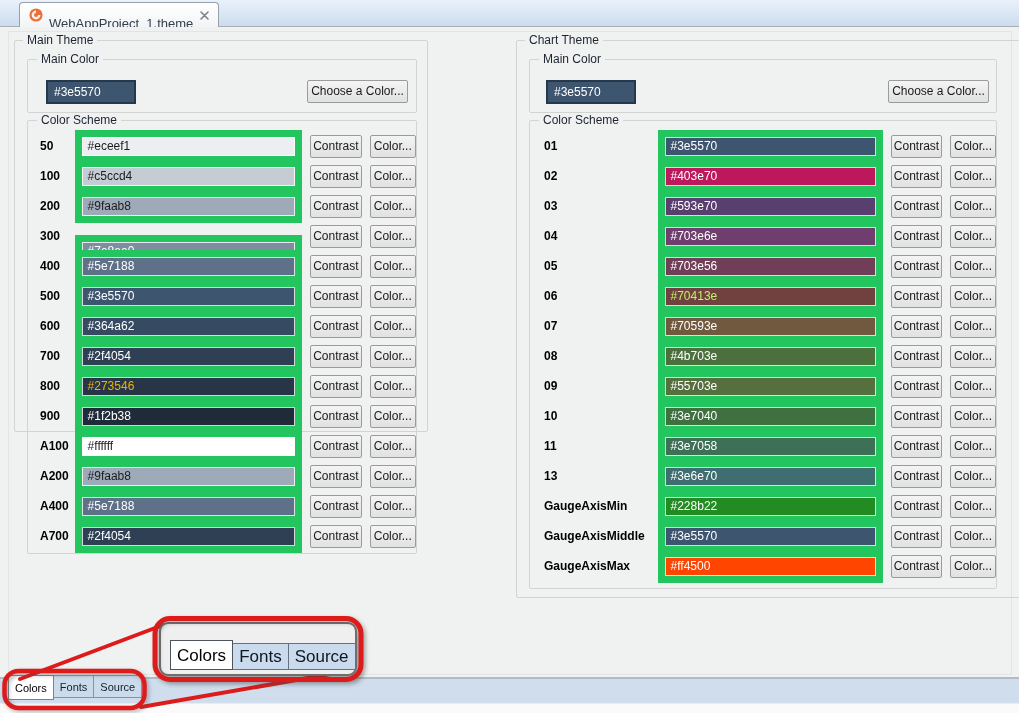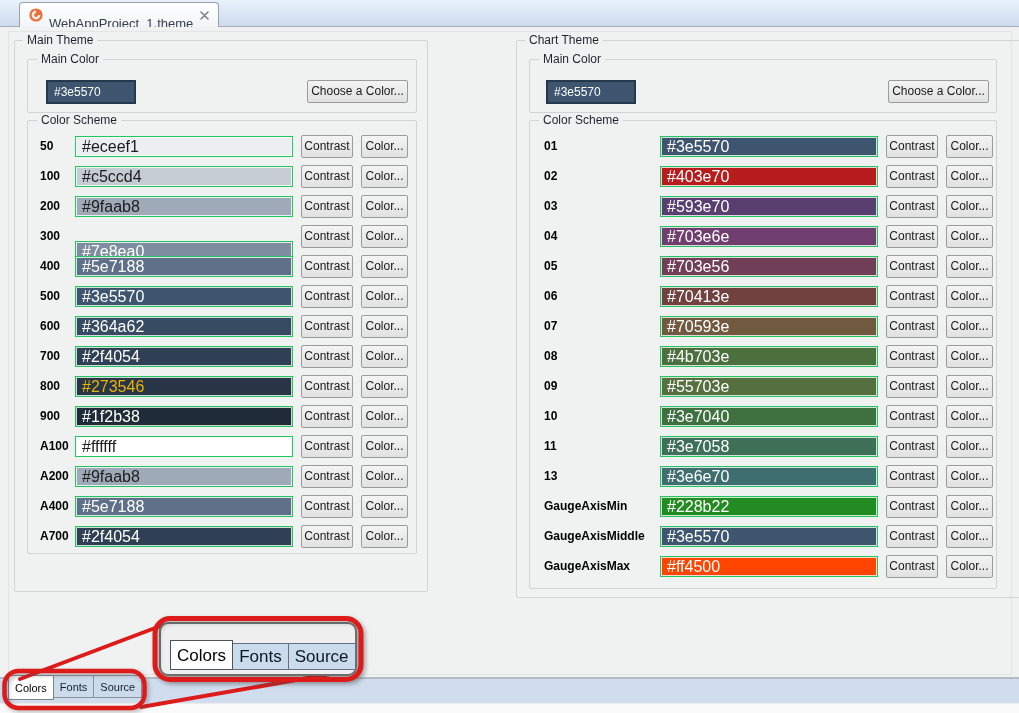--- a/index.html
+++ b/index.html
@@ -16,21 +16,21 @@
         display:flex;align-items:center;padding:0 9px;}
   .etitle{font-size:13px;color:#33404f;margin:16px 7px 0 6px;white-space:nowrap;}
   .eicon svg,.eclose svg{display:block;}
 
   
   .editor{position:absolute;left:0;top:27px;width:100%;height:650px;background:#f0f1f1;}
   .editor-frame{position:absolute;left:8px;top:4px;right:7px;bottom:2px;
                 border:1px solid #e3e4e5;pointer-events:none;}
 
   .panel{position:absolute;border:1px solid #d3d3d3;border-radius:2px;box-sizing:border-box;}
-  .p0{left:14px;top:13px;width:414px;height:552px;}
+  .p0{left:14px;top:13px;width:414px;height:392px;}
   .p1{left:516px;top:13px;width:584px;height:558px;}
   .gtitle{position:absolute;top:-8px;left:8px;background:#f0f1f1;padding:0 4px;
           font-size:12px;color:#1d2430;white-space:nowrap;}
   .subgroup{position:absolute;border:1px solid #d3d3d3;border-radius:2px;box-sizing:border-box;}
   .subgroup .gtitle{left:9px;}
   .p0 .mcgroup{left:12px;top:18px;width:390px;height:54px;}
   .p1 .mcgroup{left:12px;top:18px;width:468px;height:54px;}
   .p0 .csgroup{left:12px;top:79px;width:390px;height:434px;}
   .p1 .csgroup{left:12px;top:79px;width:468px;height:469px;}
 
@@ -44,23 +44,23 @@
        text-align:center;line-height:21px;cursor:default;white-space:nowrap;}
   .choose-btn{position:absolute;top:20px;width:101px;}
   .p0 .choose-btn{left:279px;}
   .p1 .choose-btn{left:358px;}
 
   .rows{position:absolute;left:0;top:10px;right:0;}
   .row{height:30px;display:flex;align-items:center;}
   .row-label{font-size:12px;font-weight:bold;color:#000;white-space:nowrap;}
   .p0 .row-label{margin-left:12px;width:35px;}
   .p1 .row-label{margin-left:14px;width:116px;}
-  .swatch{width:210px;height:19px;box-sizing:content-box;border:1px solid #22c55e;
+  .swatch{width:210px;height:19px;box-sizing:content-box;border:7px solid #22c55e;
           box-shadow:inset 0 0 0 1px rgba(255,255,255,.8);
-          font-size:16px;line-height:19px;padding-left:6px;white-space:nowrap;overflow:hidden;}
+          font-size:12px;line-height:19px;padding-left:6px;white-space:nowrap;overflow:hidden;}
   .contrast-btn{width:52px;margin-left:8px;}
   .color-btn{width:47px;margin-left:8px;}
 
   
   .bottom-strip{position:absolute;left:0;top:677px;width:100%;height:26px;z-index:1;
                 background:#cfdded;border-top:2px solid #b2bcc6;box-sizing:border-box;}
   .below-strip{position:absolute;left:0;top:703px;width:100%;height:10px;background:#fafafa;
                border-top:1px solid #ececec;box-sizing:border-box;z-index:1;}
   .stabs{position:absolute;left:8px;top:675px;display:flex;align-items:flex-start;z-index:4;}
   .stab{height:23px;line-height:22px;font-size:11px;padding:0 6px;background:#cbdbeb;
@@ -235,21 +235,21 @@
         <div class="rows">
   <div class="row">
     <span class="row-label">01</span>
     <div class="swatch" style="background-color: rgb(62, 85, 112); color: rgb(255, 255, 255);">#3e5570</div>
     <div class="btn contrast-btn">Contrast</div>
     <div class="btn color-btn">Color...</div>
   </div>
 
   <div class="row">
     <span class="row-label">02</span>
-    <div class="swatch" style="background-color: #b91c1c; color: rgb(255, 255, 255);">#403e70</div>
+    <div class="swatch" style="background-color: #be185d; color: rgb(255, 255, 255);">#403e70</div>
     <div class="btn contrast-btn">Contrast</div>
     <div class="btn color-btn">Color...</div>
   </div>
 
   <div class="row">
     <span class="row-label">03</span>
     <div class="swatch" style="background-color: rgb(89, 62, 112); color: rgb(255, 255, 255);">#593e70</div>
     <div class="btn contrast-btn">Contrast</div>
     <div class="btn color-btn">Color...</div>
   </div>
@@ -263,21 +263,21 @@
 
   <div class="row">
     <span class="row-label">05</span>
     <div class="swatch" style="background-color: rgb(112, 62, 86); color: rgb(255, 255, 255);">#703e56</div>
     <div class="btn contrast-btn">Contrast</div>
     <div class="btn color-btn">Color...</div>
   </div>
 
   <div class="row">
     <span class="row-label">06</span>
-    <div class="swatch" style="background-color: rgb(112, 65, 62); color: #ffffff;">#70413e</div>
+    <div class="swatch" style="background-color: rgb(112, 65, 62); color: #bef264;">#70413e</div>
     <div class="btn contrast-btn">Contrast</div>
     <div class="btn color-btn">Color...</div>
   </div>
 
   <div class="row">
     <span class="row-label">07</span>
     <div class="swatch" style="background-color: rgb(112, 89, 62); color: rgb(255, 255, 255);">#70593e</div>
     <div class="btn contrast-btn">Contrast</div>
     <div class="btn color-btn">Color...</div>
   </div>

